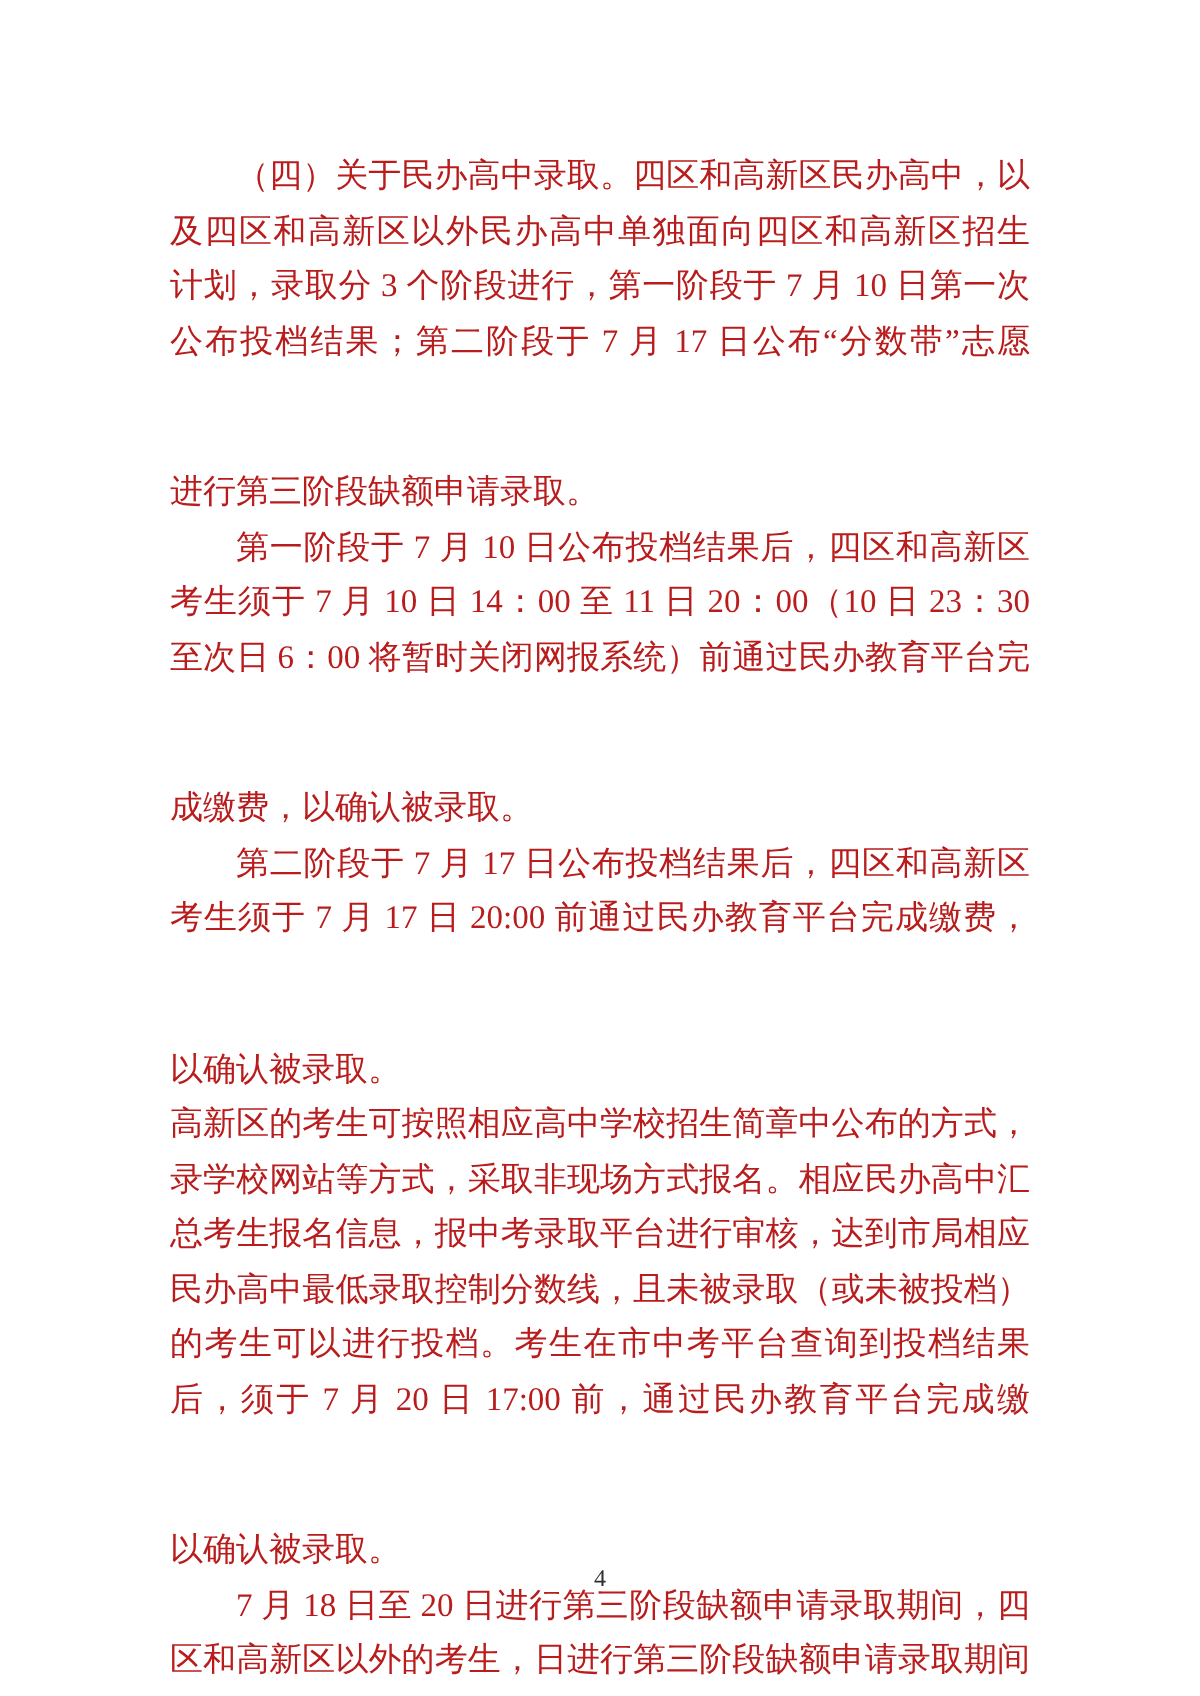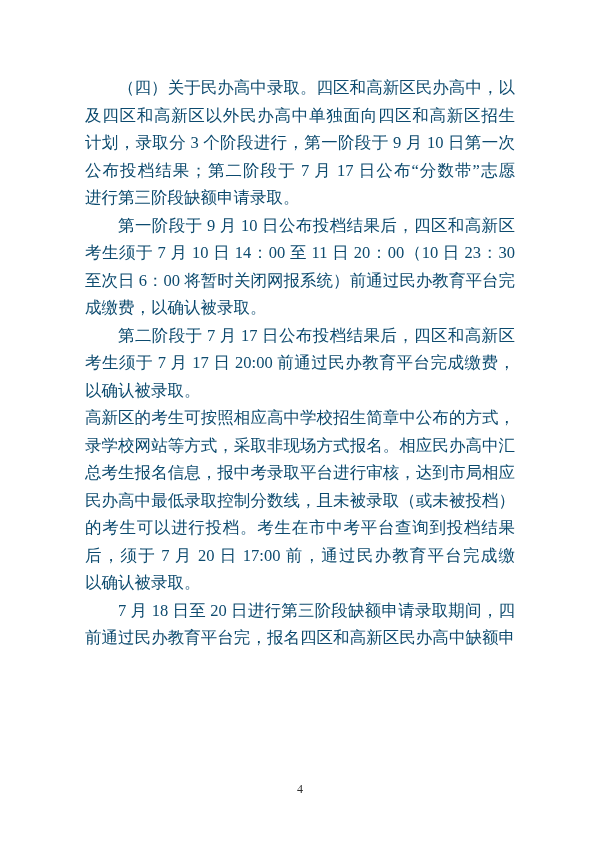--- a/index.html
+++ b/index.html
@@ -29,24 +29,25 @@
     width: 430px;
     color: #2e2e2e;
   }
   .line {
     font-size: 16.5px;
     line-height: 27.5px;
     height: 27.5px;
     overflow: hidden;
     text-align: justify;
     text-align-last: justify;
-    color: #0c4a6e;
+    color: #b91c1c;
   }
   .line.para-end {
     text-align-last: left;
+    margin-top: 48px;
   }
   .line.indent {
     text-indent: 2em;
   }
   .page-number {
     position: absolute;
     left: 0;
     top: 782px;
     width: 600px;
     text-align: center;
@@ -55,34 +56,34 @@
     font-family: "Liberation Serif", "DejaVu Serif", serif;
   }
 </style>
 </head>
 <body>
 
 <div class="page">
   <div class="doc-body">
       <div class="line indent">（四）关于民办高中录取。四区和高新区民办高中，以</div>
       <div class="line">及四区和高新区以外民办高中单独面向四区和高新区招生</div>
-      <div class="line">计划，录取分 3 个阶段进行，第一阶段于 9 月 10 日第一次</div>
+      <div class="line">计划，录取分 3 个阶段进行，第一阶段于 7 月 10 日第一次</div>
       <div class="line">公布投档结果；第二阶段于 7 月 17 日公布“分数带”志愿</div>
       <div class="line para-end">进行第三阶段缺额申请录取。</div>
-      <div class="line indent">第一阶段于 9 月 10 日公布投档结果后，四区和高新区</div>
+      <div class="line indent">第一阶段于 7 月 10 日公布投档结果后，四区和高新区</div>
       <div class="line">考生须于 7 月 10 日 14：00 至 11 日 20：00（10 日 23：30</div>
       <div class="line">至次日 6：00 将暂时关闭网报系统）前通过民办教育平台完</div>
       <div class="line para-end">成缴费，以确认被录取。</div>
       <div class="line indent">第二阶段于 7 月 17 日公布投档结果后，四区和高新区</div>
       <div class="line">考生须于 7 月 17 日 20:00 前通过民办教育平台完成缴费，</div>
       <div class="line para-end">以确认被录取。</div>
       <div class="line">高新区的考生可按照相应高中学校招生简章中公布的方式，</div>
       <div class="line">录学校网站等方式，采取非现场方式报名。相应民办高中汇</div>
       <div class="line">总考生报名信息，报中考录取平台进行审核，达到市局相应</div>
       <div class="line">民办高中最低录取控制分数线，且未被录取（或未被投档）</div>
       <div class="line">的考生可以进行投档。考生在市中考平台查询到投档结果</div>
       <div class="line">后，须于 7 月 20 日 17:00 前，通过民办教育平台完成缴费，</div>
       <div class="line para-end">以确认被录取。</div>
       <div class="line indent">7 月 18 日至 20 日进行第三阶段缺额申请录取期间，四</div>
-      <div class="line">前通过民办教育平台完，报名四区和高新区民办高中缺额申</div>
+      <div class="line">区和高新区以外的考生，日进行第三阶段缺额申请录取期间</div>
     </div>
   <div class="page-number">4</div>
 </div>
 
 </body></html>

